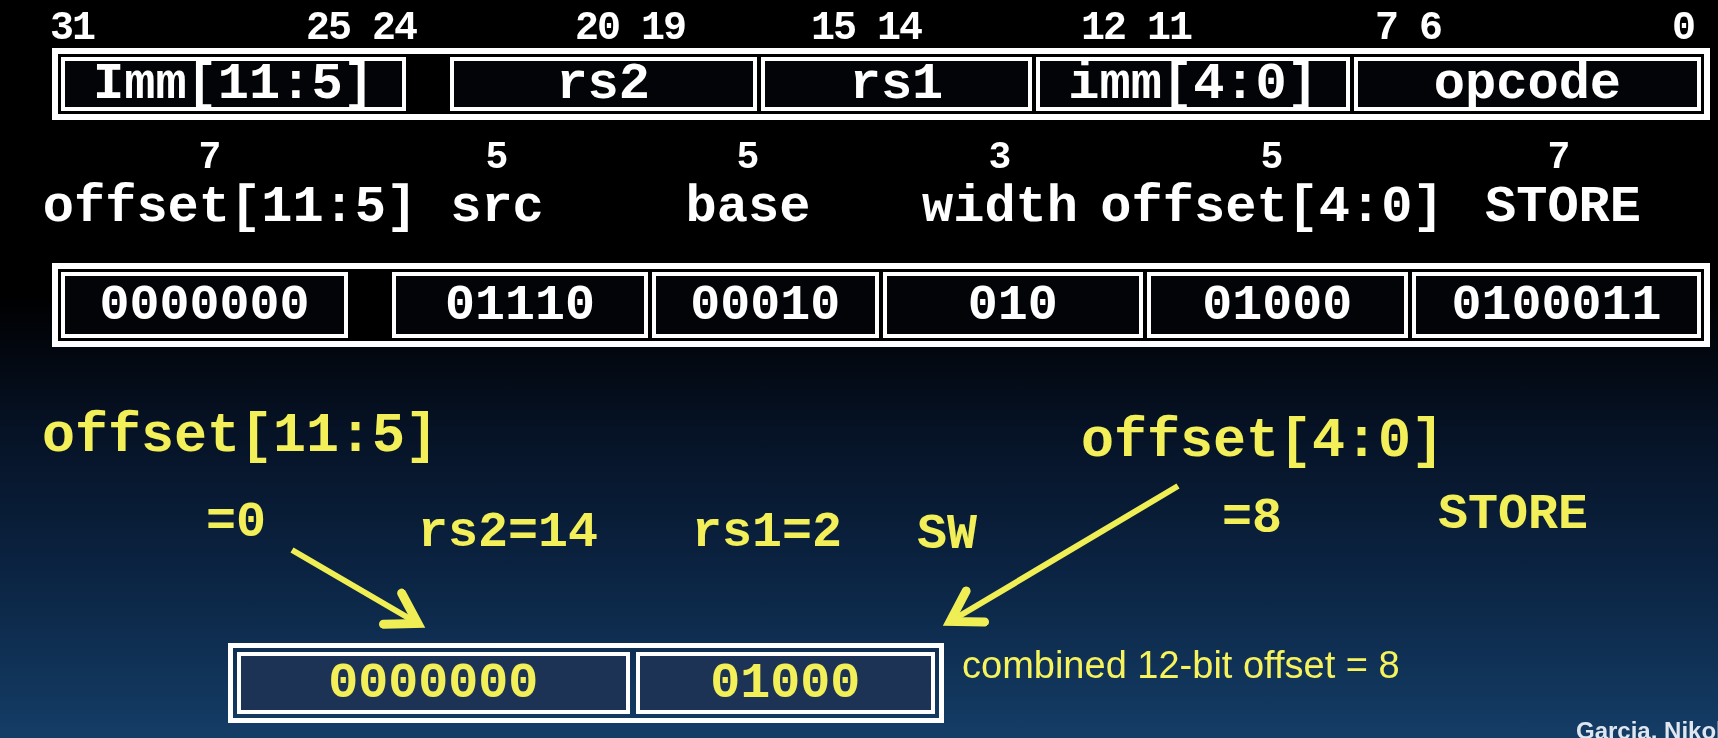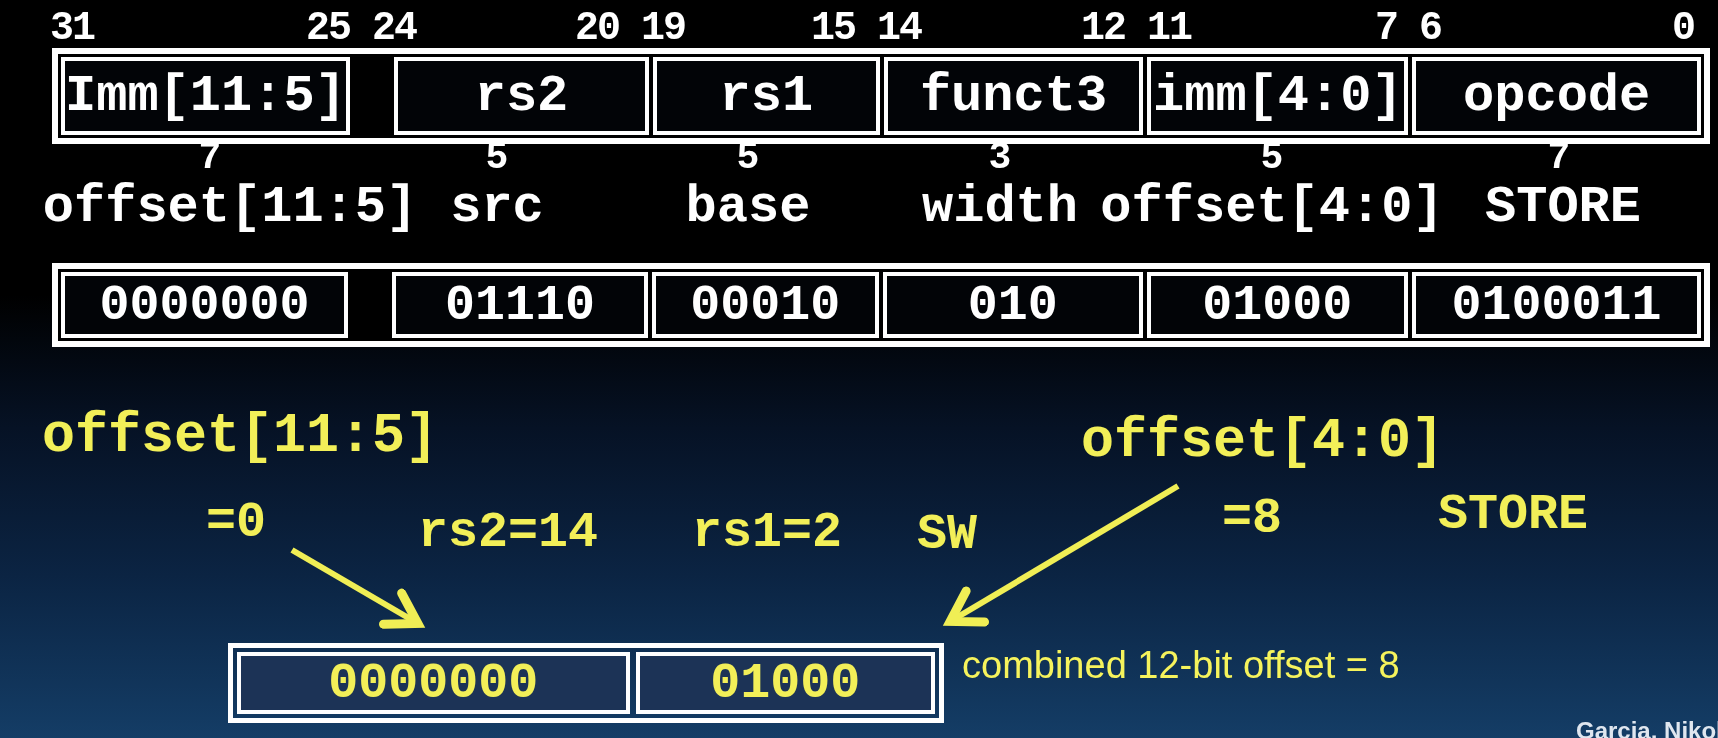--- a/index.html
+++ b/index.html
@@ -11,21 +11,21 @@
   
   .ruler-label{position:absolute;top:6px;font-size:40px;letter-spacing:-2px;white-space:nowrap;}
   .rl-center{transform:translateX(-50%);}
   .rl-right{transform:translateX(-100%);}
   
   .frame{position:absolute;left:52px;width:1658px;border:6px solid #fff;padding:3px;box-sizing:border-box;background:#000;}
   .frame-inner{display:flex;gap:4px;height:100%;}
   .cell{border:4px solid #fff;background:#020407;display:flex;align-items:center;justify-content:center;white-space:nowrap;box-sizing:border-box;}
   .f0{flex:300 1 0;} .f1{flex:266 1 0;margin-left:40px;} .f2{flex:235 1 0;}
   .f3{flex:271 1 0;} .f4{flex:272 1 0;} .f5{flex:302 1 0;}
-  .fmt-row{top:48px;height:96px;}
+  .fmt-row{top:48px;height:72px;}
   .fmt-row .cell{font-size:52px;}
   .bin-row{top:263px;height:84px;}
   .bin-row .cell{font-size:50px;}
   
   .under{position:absolute;transform:translateX(-50%);white-space:nowrap;}
   .bitw{top:136px;font-size:38px;}
   .fname{top:178px;font-size:52px;}
   
   .yellow{position:absolute;color:#f2ef58;white-space:nowrap;}
   .y-big{font-size:55px;}
@@ -50,21 +50,20 @@
   <span class="ruler-label rl-center" style="left:866px">15 14</span>
   <span class="ruler-label rl-center" style="left:1136px">12 11</span>
   <span class="ruler-label rl-center" style="left:1408px">7 6</span>
   <span class="ruler-label rl-right" style="left:1694px">0</span>
 
   <div class="frame fmt-row">
     <div class="frame-inner">
       <div class="cell f0">Imm[11:5]</div>
       <div class="cell f1">rs2</div>
       <div class="cell f2">rs1</div>
-      <div class="cell f3">funct3</div>
       <div class="cell f4">imm[4:0]</div>
       <div class="cell f5">opcode</div>
     </div>
   </div>
 
   <span class="under bitw" style="left:210px">7</span>
   <span class="under bitw" style="left:497px">5</span>
   <span class="under bitw" style="left:748px">5</span>
   <span class="under bitw" style="left:1000px">3</span>
   <span class="under bitw" style="left:1272px">5</span>

